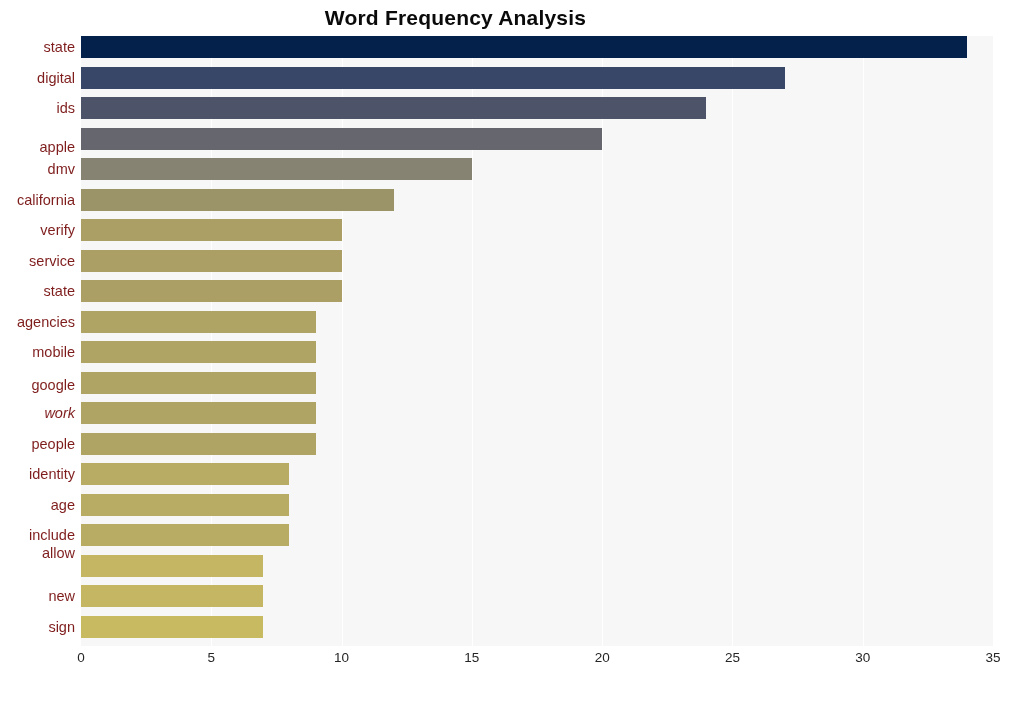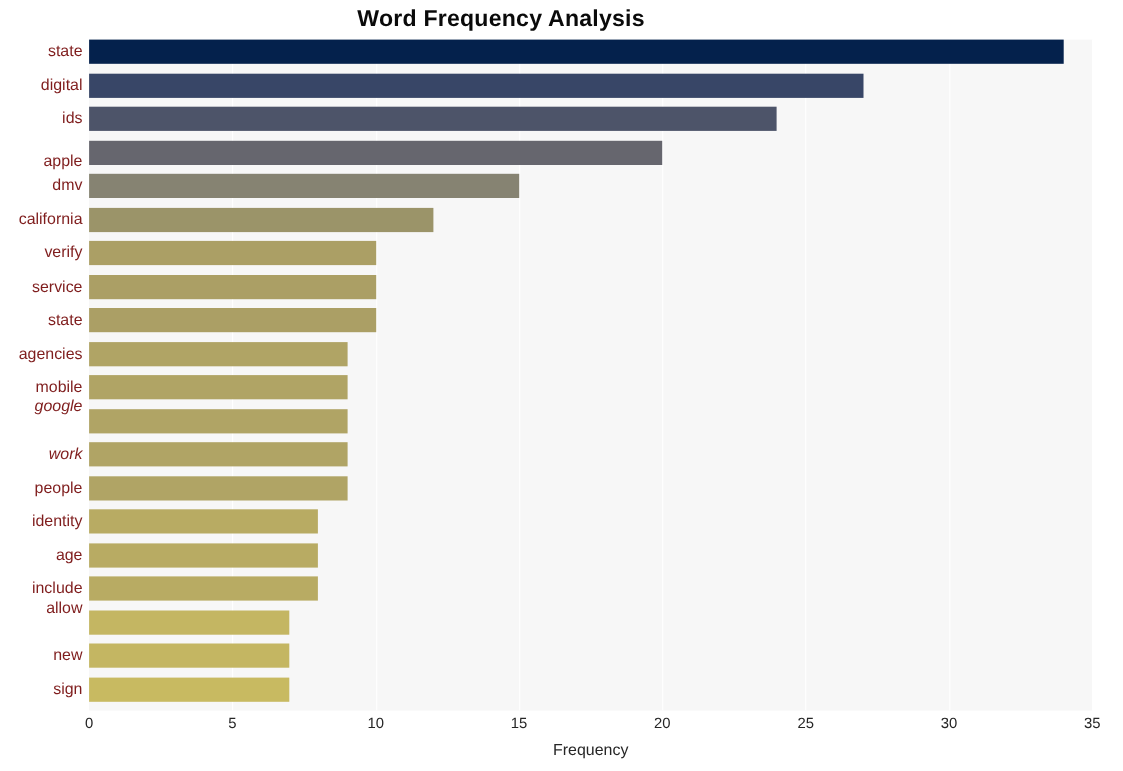--- a/index.html
+++ b/index.html
@@ -189,21 +189,21 @@
       <div class="y-label" style="top: 34.75px;">digital</div>
       <div class="y-label" style="top: 65.25px;">ids</div>
       <div class="y-label" style="top: 104px;">apple</div>
       <div class="y-label" style="top: 126.25px;">dmv</div>
       <div class="y-label" style="top: 156.75px;">california</div>
       <div class="y-label" style="top: 187.25px; text-align: right;">verify</div>
       <div class="y-label" style="top: 217.75px;">service</div>
       <div class="y-label" style="top: 248.25px;">state</div>
       <div class="y-label" style="top: 278.75px;">agencies</div>
       <div class="y-label" style="top: 309.25px;">mobile</div>
-      <div class="y-label" style="top: 327px; font-style: italic;">google</div>
+      <div class="y-label" style="top: 342px;">google</div>
       <div class="y-label" style="top: 370.25px; font-style: italic;">work</div>
       <div class="y-label" style="top: 400.75px;">people</div>
       <div class="y-label" style="top: 431.25px;">identity</div>
       <div class="y-label" style="top: 461.75px;">age</div>
       <div class="y-label" style="top: 492.25px;">include</div>
       <div class="y-label" style="top: 510px;">allow</div>
       <div class="y-label" style="top: 553.25px;">new</div>
       <div class="y-label" style="top: 583.75px;">sign</div>
     </div>
 
@@ -211,15 +211,14 @@
       <div class="x-label" style="left: 81px;">0</div>
       <div class="x-label" style="left: 211.286px;">5</div>
       <div class="x-label" style="left: 341.571px;">10</div>
       <div class="x-label" style="left: 471.857px;">15</div>
       <div class="x-label" style="left: 602.143px;">20</div>
       <div class="x-label" style="left: 732.429px;">25</div>
       <div class="x-label" style="left: 862.714px;">30</div>
       <div class="x-label" style="left: 993px;">35</div>
     </div>
 
-  <div id="x-axis-title">Frequency</div>
 
 </div>
 
 </body></html>

